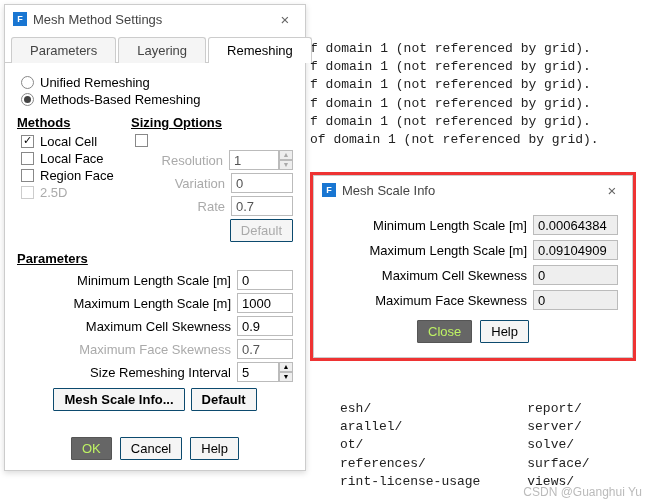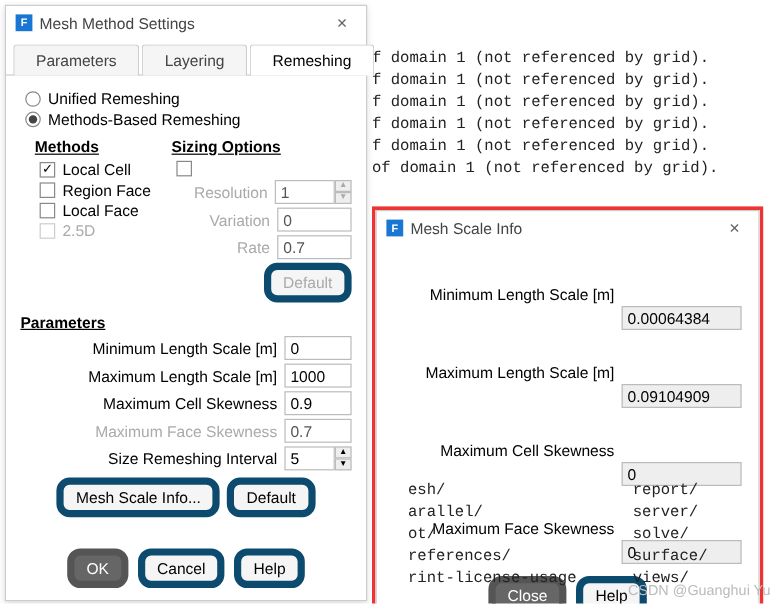--- a/index.html
+++ b/index.html
@@ -13,42 +13,42 @@
 .tab { padding: 5px 18px; border: 1px solid #ccc; border-bottom: none; background: #f5f5f5; border-radius: 3px 3px 0 0; color: #444; margin-bottom: -1px; }
 .tab.active { background: #fff; color: #000; font-weight: 500; }
 .body { padding: 10px 12px; }
 .radio-row, .check-row { display: flex; align-items: center; gap: 6px; margin: 2px 0; padding-left: 4px; }
 .radio { width: 13px; height: 13px; border-radius: 50%; border: 1px solid #888; display: inline-block; position: relative; }
 .radio.checked::after { content: ''; width: 7px; height: 7px; background: #444; border-radius: 50%; position: absolute; top: 2px; left: 2px; }
 .check { width: 13px; height: 13px; border: 1px solid #888; display: inline-block; position: relative; }
 .check.checked::after { content: '✓'; position: absolute; top: -2px; left: 1px; font-size: 11px; }
 .disabled { color: #aaa; }
 .section-title { font-weight: bold; text-decoration: underline; margin: 6px 0 4px 0; }
-.twocol { display: flex; gap: 8px; margin-left: 12px; }
+.twocol { display: flex; gap: 8px; }
 .col { }
 .sizing { border-left: 0; }
 .field-row { display: flex; align-items: center; justify-content: flex-end; gap: 6px; margin: 3px 0; }
 .field-row label { text-align: right; }
 .spinner { display: flex; align-items: center; }
 .spinner input { width: 50px; height: 20px; border: 1px solid #bbb; padding: 1px 4px; background: #fff; }
 .spinner .btns { display: flex; flex-direction: column; }
 .spinner .btns span { width: 14px; height: 10px; border: 1px solid #bbb; background: #eee; font-size: 7px; text-align: center; line-height: 8px; }
 input.text { height: 20px; border: 1px solid #bbb; padding: 1px 4px; background: #fff; }
-.btn { padding: 3px 10px; border: 6px solid #0c4a6e; background: #f5f5f5; border-radius: 11px; display: inline-block; }
-.btn.dark { background: #666; color: #ffffff; border-color: #555; }
+.btn { padding: 3px 10px; border: 1px solid #0c4a6e; background: #f5f5f5; border-radius: 1px; display: inline-block; }
+.btn.dark { background: #666; color: #bef264; border-color: #555; }
 .params .field-row input.text { width: 56px; }
 .params .field-row label { flex: 1; }
 .footer { display: flex; justify-content: center; gap: 8px; margin-top: 26px; }
 .console { position: absolute; left: 310px; top: 40px; font-family: "Courier New", monospace; font-size: 13px; white-space: pre; color: #222; line-height: 1.4; }
 .console2 { position: absolute; left: 340px; top: 400px; font-family: "Courier New", monospace; font-size: 13px; white-space: pre; color: #222; line-height: 1.4; }
 .mesh-scale { position: absolute; left: 310px; top: 172px; width: 326px; border: 3px solid #e33; }
 .mesh-scale .inner { border: 1px solid #ccc; background: #fff; }
 .mesh-scale .field-row { margin: 5px 10px; }
 .mesh-scale .field-row label { flex: 1; text-align: right; }
-.mesh-scale .field-row input { width: 100px; background: #eee; margin-top: 40px; }
+.mesh-scale .field-row input { width: 85px; background: #eee; }
 .mesh-scale .footer { margin: 10px 0; }
 .watermark { position: absolute; right: 6px; bottom: 4px; color: #bbb; font-size: 12px; font-family: Arial; text-align: right; }
 </style>
 </head>
 <body>
 
 <div class="console">f domain 1 (not referenced by grid).
 f domain 1 (not referenced by grid).
 f domain 1 (not referenced by grid).
 f domain 1 (not referenced by grid).
@@ -78,25 +78,25 @@
 
     <div class="twocol">
       <div class="col" style="width:106px;">
         <div class="section-title">Methods</div>
         <div class="check-row">
           <span class="check checked"></span>
           <span>Local Cell</span>
         </div>
         <div class="check-row">
           <span class="check"></span>
-          <span>Region Face</span>
+          <span>Local Face</span>
         </div>
         <div class="check-row">
           <span class="check"></span>
-          <span>Local Face</span>
+          <span>Region Face</span>
         </div>
         <div class="check-row disabled">
           <span class="check" style="border-color:#ccc"></span>
           <span>2.5D</span>
         </div>
       </div>
       <div class="col sizing" style="flex:1;">
         <div class="section-title">Sizing Options</div>
         <div class="check-row disabled">
           <span class="check"></span>
@@ -146,21 +146,21 @@
       <div class="field-row">
         <label>Size Remeshing Interval</label>
         <div class="spinner">
           <input style="width: 42px;" value="5">
           <div class="btns">
               <span>▲</span>
               <span>▼</span>
             </div>
         </div>
       </div>
-      <div class="field-row" style="justify-content:center; gap:6px; margin-top:6px;">
+      <div class="field-row" style="justify-content:center; gap:6px; margin-top:6px;font-weight:bold;">
         <span class="btn">Mesh Scale Info...</span>
         <span class="btn">Default</span>
       </div>
     </div>
 
     <div class="footer">
       <span class="btn dark">OK</span>
       <span class="btn">Cancel</span>
       <span class="btn">Help</span>
     </div>

